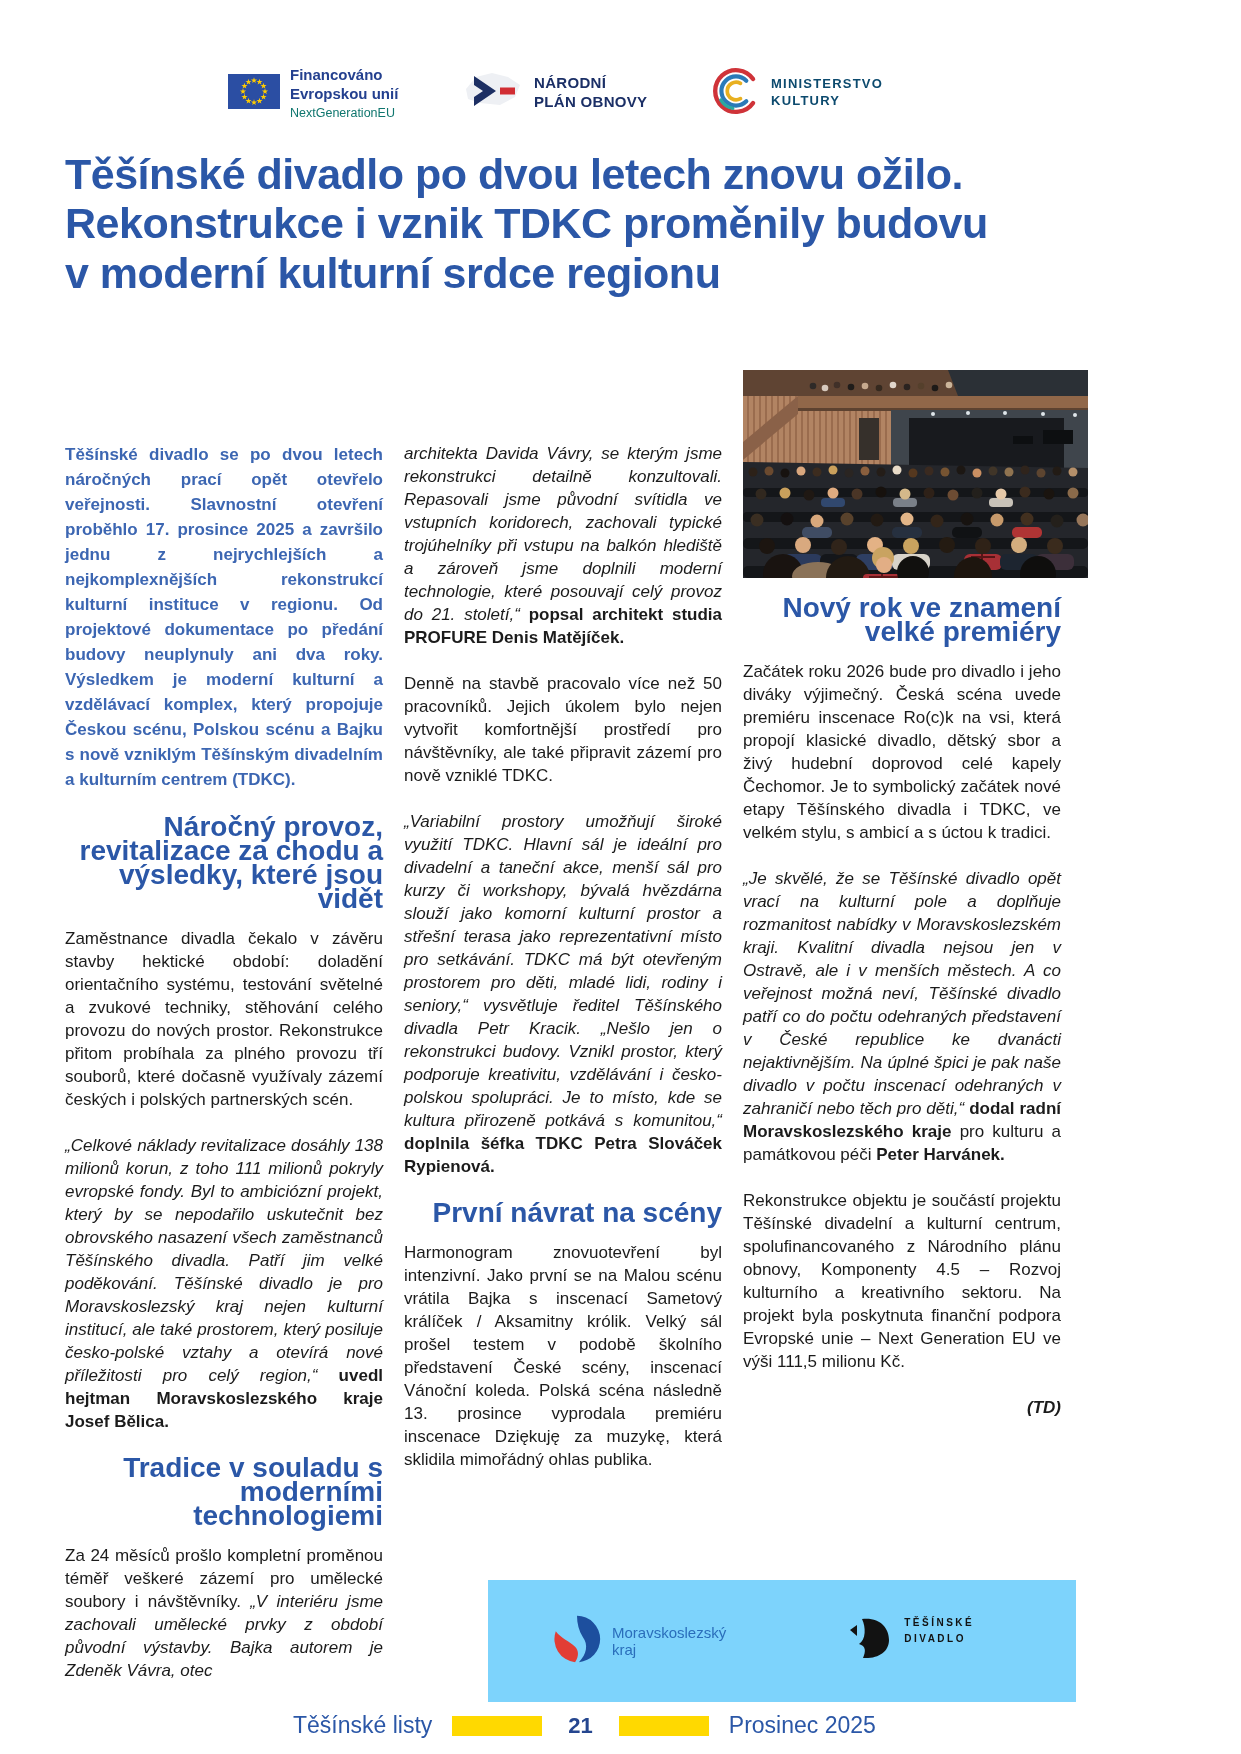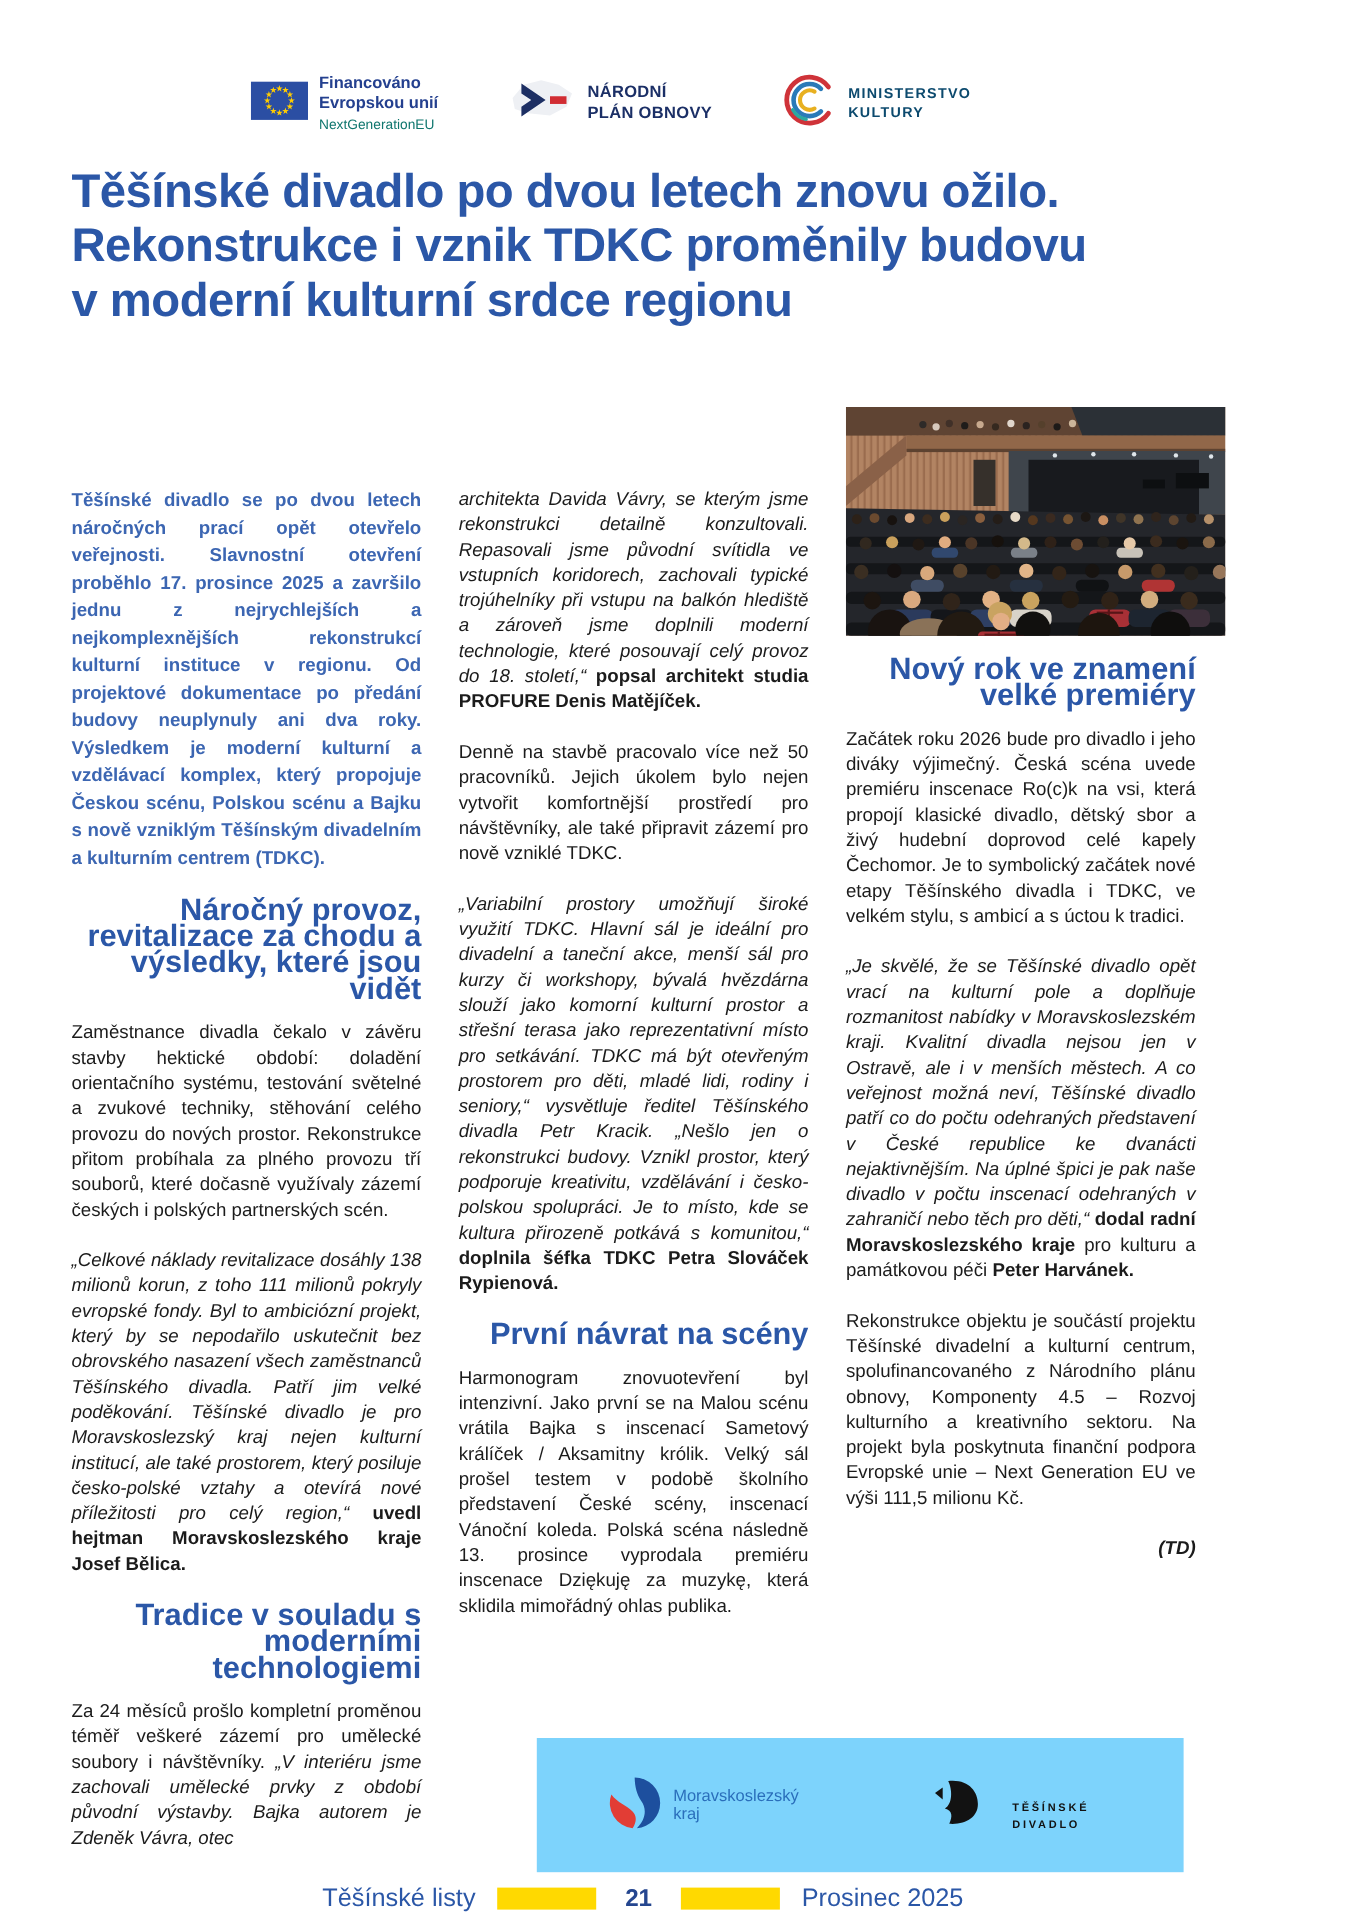--- a/index.html
+++ b/index.html
@@ -14,38 +14,38 @@
     display:flex; justify-content:space-between; align-items:center; }
   .logo-block { display:flex; align-items:center; gap:10px; }
   .eu-text .l1,.eu-text .l2 { display:block; font-size:15px; font-weight:bold; color:#24408f; line-height:1.22; }
   .eu-text .l3 { display:block; font-size:12.5px; color:#0f766e; margin-top:3px; }
   .npo-text span { display:block; font-size:15px; font-weight:bold; color:#1b2f66; line-height:1.25; letter-spacing:0.3px; }
   .mk-text span { display:block; font-size:13px; font-weight:bold; color:#0c4a6e; line-height:1.3; letter-spacing:1.2px; }
   
   .headline { position:absolute; left:65px; top:150px; width:950px;
     font-size:43px; line-height:1.15; font-weight:bold; color:#2b57a7; letter-spacing:-0.5px; }
   
-  .cols { position:absolute; left:65px; top:368px; display:flex; gap:34px; }
+  .cols { position:absolute; left:65px; top:368px; display:flex; gap:21px; }
   .col { width:318px; font-size:17px; line-height:23px; text-align:justify; hyphens:auto; }
   .col.pad { padding-top:74px; }
   .col p { margin:0 0 23px 0; }
   .lead { font-weight:bold; color:#3c66b2; line-height:25px; }
   .col h2 { font-size:28px; line-height:24px; font-weight:bold; color:#2b57a7;
     margin:4px 0 16px 0; text-align:right; }
   .it { font-style:italic; }
   .b { font-weight:bold; }
   .photo { width:345px; height:208px; margin:2px 0 18px 0; }
   .photo svg { display:block; }
   .sig { text-align:right; font-weight:bold; font-style:italic; margin-top:6px; }
   
   .sponsor-strip { position:absolute; left:488px; top:1580px; width:588px; height:122px;
     background:#7dd3fc; display:flex; align-items:center; }
   .msk-logo { display:flex; align-items:center; gap:8px; margin-left:62px; }
   .msk-text span { display:block; font-size:15px; color:#2a6ebb; line-height:1.15; }
-  .td-logo { display:flex; align-items:flex-end; gap:28px; margin-left:122px; }
+  .td-logo { display:flex; align-items:flex-start; gap:12px; margin-left:122px; }
   .td-text span { display:block; font-size:10px; color:#121212; letter-spacing:2.5px; line-height:1.6; font-weight:bold; }
   
   .footer { position:absolute; left:293px; top:1712px; display:flex; align-items:center; gap:20px; }
   .footer .pub, .footer .date { font-size:23px; color:#2b57a7; }
   .footer .bar { width:90px; height:20px; background:#ffd900; }
   .footer .num { font-size:22px; font-weight:bold; color:#25468f; padding:0 6px; }
 </style>
 </head>
 <body>
 
@@ -118,21 +118,21 @@
     <div class="col pad">
       <p class="lead">Těšínské divadlo se po dvou letech náročných prací opět otevřelo veřejnosti. Slavnostní otevření proběhlo 17. prosince 2025 a završilo jednu z nejrychlejších a nejkomplexnějších rekonstrukcí kulturní instituce v regionu. Od projektové dokumentace po předání budovy neuplynuly ani dva roky. Výsledkem je moderní kulturní a vzdělávací komplex, který propojuje Českou scénu, Polskou scénu a Bajku s nově vzniklým Těšínským divadelním a kulturním centrem (TDKC).</p>
       <h2>Náročný provoz, revitalizace za chodu a výsledky, které jsou vidět</h2>
       <p>Zaměstnance divadla čekalo v závěru stavby hektické období: doladění orientačního systému, testování světelné a zvukové techniky, stěhování celého provozu do nových prostor. Rekonstrukce přitom probíhala za plného provozu tří souborů, které dočasně využívaly zázemí českých i polských partnerských scén.</p>
       <p><span class="it">„Celkové náklady revitalizace dosáhly 138 milionů korun, z toho 111 milionů pokryly evropské fondy. Byl to ambiciózní projekt, který by se nepodařilo uskutečnit bez obrovského nasazení všech zaměstnanců Těšínského divadla. Patří jim velké poděkování. Těšínské divadlo je pro Moravskoslezský kraj nejen kulturní institucí, ale také prostorem, který posiluje česko-polské vztahy a otevírá nové příležitosti pro celý region,“ </span><span class="b">uvedl hejtman Moravskoslezského kraje Josef Bělica.</span></p>
       <h2>Tradice v souladu s moderními technologiemi</h2>
       <p><span>Za 24 měsíců prošlo kompletní proměnou téměř veškeré zázemí pro umělecké soubory i návštěvníky. </span><span class="it">„V interiéru jsme zachovali umělecké prvky z období původní výstavby. Bajka autorem je Zdeněk Vávra, otec</span></p>
     </div>
 
     <div class="col pad">
-      <p><span class="it">architekta Davida Vávry, se kterým jsme rekonstrukci detailně konzultovali. Repasovali jsme původní svítidla ve vstupních koridorech, zachovali typické trojúhelníky při vstupu na balkón hlediště a zároveň jsme doplnili moderní technologie, které posouvají celý provoz do 18. století,“ </span><span class="b">popsal architekt studia PROFURE Denis Matějíček.</span></p>
+      <p><span class="it">architekta Davida Vávry, se kterým jsme rekonstrukci detailně konzultovali. Repasovali jsme původní svítidla ve vstupních koridorech, zachovali typické trojúhelníky při vstupu na balkón hlediště a zároveň jsme doplnili moderní technologie, které posouvají celý provoz do 21. století,“ </span><span class="b">popsal architekt studia PROFURE Denis Matějíček.</span></p>
       <p>Denně na stavbě pracovalo více než 50 pracovníků. Jejich úkolem bylo nejen vytvořit komfortnější prostředí pro návštěvníky, ale také připravit zázemí pro nově vzniklé TDKC.</p>
       <p><span class="it">„Variabilní prostory umožňují široké využití TDKC. Hlavní sál je ideální pro divadelní a taneční akce, menší sál pro kurzy či workshopy, bývalá hvězdárna slouží jako komorní kulturní prostor a střešní terasa jako reprezentativní místo pro setkávání. TDKC má být otevřeným prostorem pro děti, mladé lidi, rodiny i seniory,“ vysvětluje ředitel Těšínského divadla Petr Kracik. „Nešlo jen o rekonstrukci budovy. Vznikl prostor, který podporuje kreativitu, vzdělávání i česko-polskou spolupráci. Je to místo, kde se kultura přirozeně potkává s komunitou,“ </span><span class="b">doplnila šéfka TDKC Petra Slováček Rypienová.</span></p>
       <h2>První návrat na scény</h2>
       <p>Harmonogram znovuotevření byl intenzivní. Jako první se na Malou scénu vrátila Bajka s inscenací Sametový králíček / Aksamitny królik. Velký sál prošel testem v podobě školního představení České scény, inscenací Vánoční koleda. Polská scéna následně 13. prosince vyprodala premiéru inscenace Dziękuję za muzykę, která sklidila mimořádný ohlas publika.</p>
     </div>
 
     <div class="col">
       <div class="photo">
         <svg viewBox="0 0 345 208" width="345" height="208">
           <defs>

